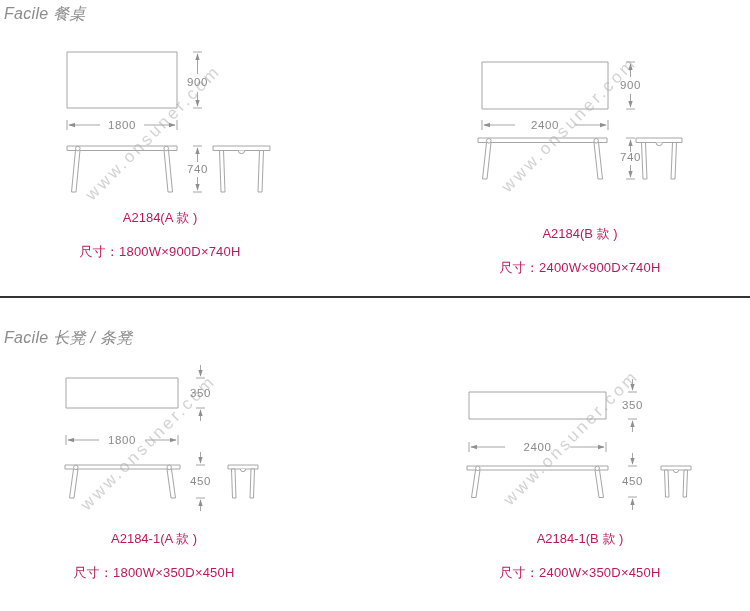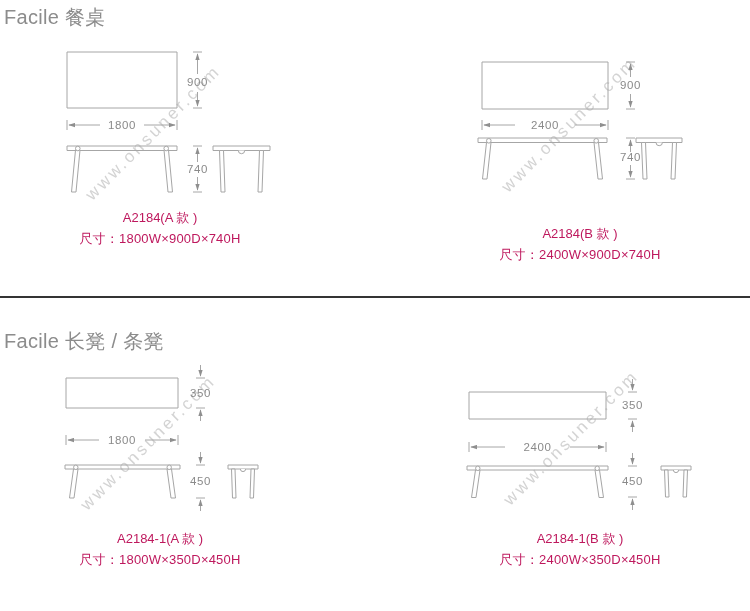--- a/index.html
+++ b/index.html
@@ -1,29 +1,29 @@
 <!DOCTYPE html>
 <html><head>
 <meta charset="utf-8">
 <style>
   html,body{margin:0;padding:0;background:#fff;}
   .stage{position:relative;width:750px;height:611px;background:#fff;overflow:hidden;
          font-family:"Liberation Sans",sans-serif;}
-  .hdr{position:absolute;font-size:20px;color:#8c8c8c;letter-spacing:.3px;}
+  .hdr{position:absolute;font-size:16px;color:#8c8c8c;letter-spacing:.3px;font-style:italic;}
   .divider{position:absolute;left:0;width:750px;height:2px;background:#343434;}
   .panel{position:absolute;text-decoration:underline;}
   .panel svg{overflow:visible;display:block;}
   .draw line,.draw rect,.draw polygon,.draw path,.draw circle{
     stroke:#a6a6a6;stroke-width:1;fill:none;vector-effect:non-scaling-stroke;}
   .draw .wfill{fill:#fff;}
   .draw text{fill:#8a8a8a;stroke:none;font-size:11.5px;letter-spacing:.6px;
     text-anchor:middle;font-family:"Liberation Sans",sans-serif;}
   .caption{position:absolute;text-align:center;color:#be185d;}
   .caption .model{font-size:13px;line-height:20px;}
-  .caption .size{font-size:13px;line-height:20px;margin-top:1px;letter-spacing:.2px;}
+  .caption .size{font-size:13px;line-height:20px;margin-top:14px;letter-spacing:.2px;}
   .wm{position:absolute;transform:rotate(-45deg);font-size:17px;letter-spacing:3px;
       color:#c9c9c9;opacity:.8;white-space:nowrap;pointer-events:none;}
 </style>
 </head>
 <body>
 
 <div class="stage">
 
   <svg width="0" height="0" style="position:absolute">
     <defs>
@@ -214,21 +214,21 @@
       </g>
       <g>
         <rect x="231" y="104" width="30" height="4"></rect>
         <path class="wfill" d="M 243.4 108 A 2.6 2.6 0 1 0 248.6 108"></path>
         <polygon class="wfill" points="234.5,108 238,108 239,135 235.5,135"></polygon>
         <polygon class="wfill" points="254,108 257.5,108 256.5,135 253,135"></polygon>
       </g>
     </svg>
   </div>
 
-  <div class="caption" style="left:30px;top:529px;width:260px">
+  <div class="caption" style="left:24px;top:529px;width:260px">
     <div class="model">A2184-1(A 款 )</div>
     <div class="size">尺寸：1800W×350D×450H</div>
   </div>
   <div class="caption" style="left:430px;top:529px;width:300px">
     <div class="model">A2184-1(B 款 )</div>
     <div class="size">尺寸：2400W×350D×450H</div>
   </div>
 
 </div>
 

